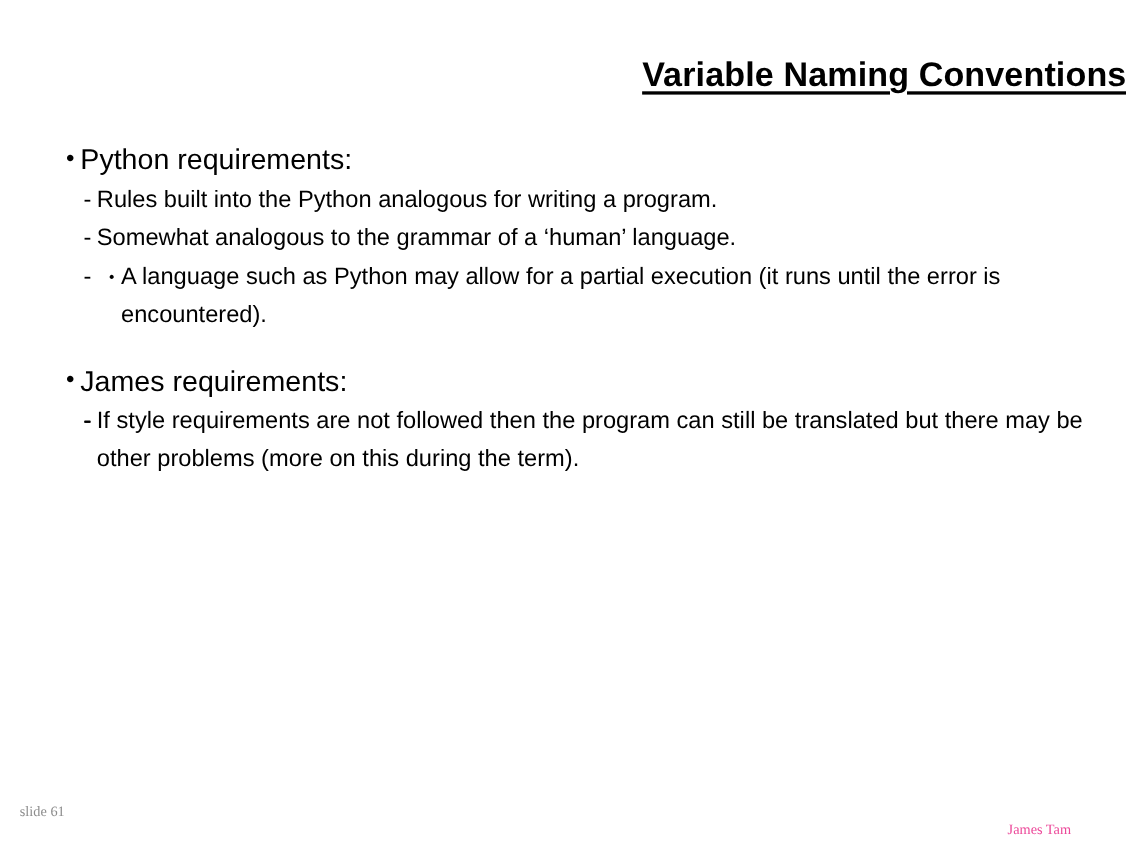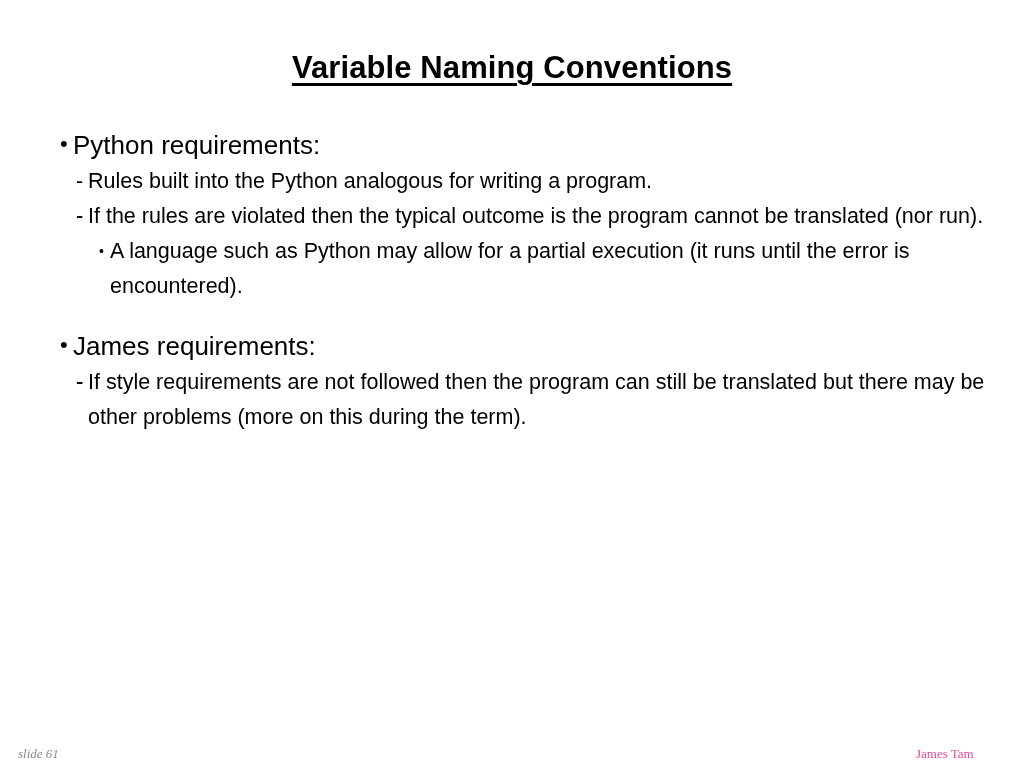--- a/index.html
+++ b/index.html
@@ -16,21 +16,21 @@
     color: #000000;
     -webkit-font-smoothing: antialiased;
   }
 
   
   .slide-title {
     position: absolute;
     top: 50px;
     left: 0;
     width: 1024px;
-    text-align: center;
+    text-align: right;
     font-size: 31px;
     font-weight: bold;
     letter-spacing: 0.1px;
     line-height: 1.15;
   }
   .slide-title .t-underline {
     text-decoration: underline;
     text-underline-offset: 5px;
     text-decoration-thickness: 3px;
   }
@@ -96,25 +96,24 @@
   }
 
   .group-gap {
     height: 25px;
   }
 
   
   .footer-slide-number {
     position: absolute;
     left: 18px;
-    top: 746px;
+    top: 730px;
     font-family: "Liberation Serif", serif;
     font-size: 13px;
     color: #8c8c8c;
-    font-style: italic;
   }
   .footer-author {
     position: absolute;
     left: 916px;
     top: 746px;
     font-family: "Liberation Serif", serif;
     font-size: 13px;
     color: #ec4899;
   }
 </style>
@@ -134,25 +133,25 @@
       <span class="lvl1-text">Python requirements:</span>
     </div>
 
     <div class="lvl2">
       <span class="dash-glyph">-</span>
       <span>Rules built into the Python analogous for writing a program.</span>
     </div>
 
     <div class="lvl2">
       <span class="dash-glyph">-</span>
+      <span>Somewhat analogous to the grammar of a ‘human’ language.</span>
     </div>
 
     <div class="lvl2">
       <span class="dash-glyph">-</span>
-      <span>If the rules are violated then the typical outcome is the program cannot be translated (nor run).</span>
     </div>
 
     <div class="lvl3">
       <span class="bullet-glyph-sm">•</span>
       <span>A language such as Python may allow for a partial execution (it runs until the error is encountered).</span>
     </div>
 
   </div>
 
   <div class="group-gap"></div>

